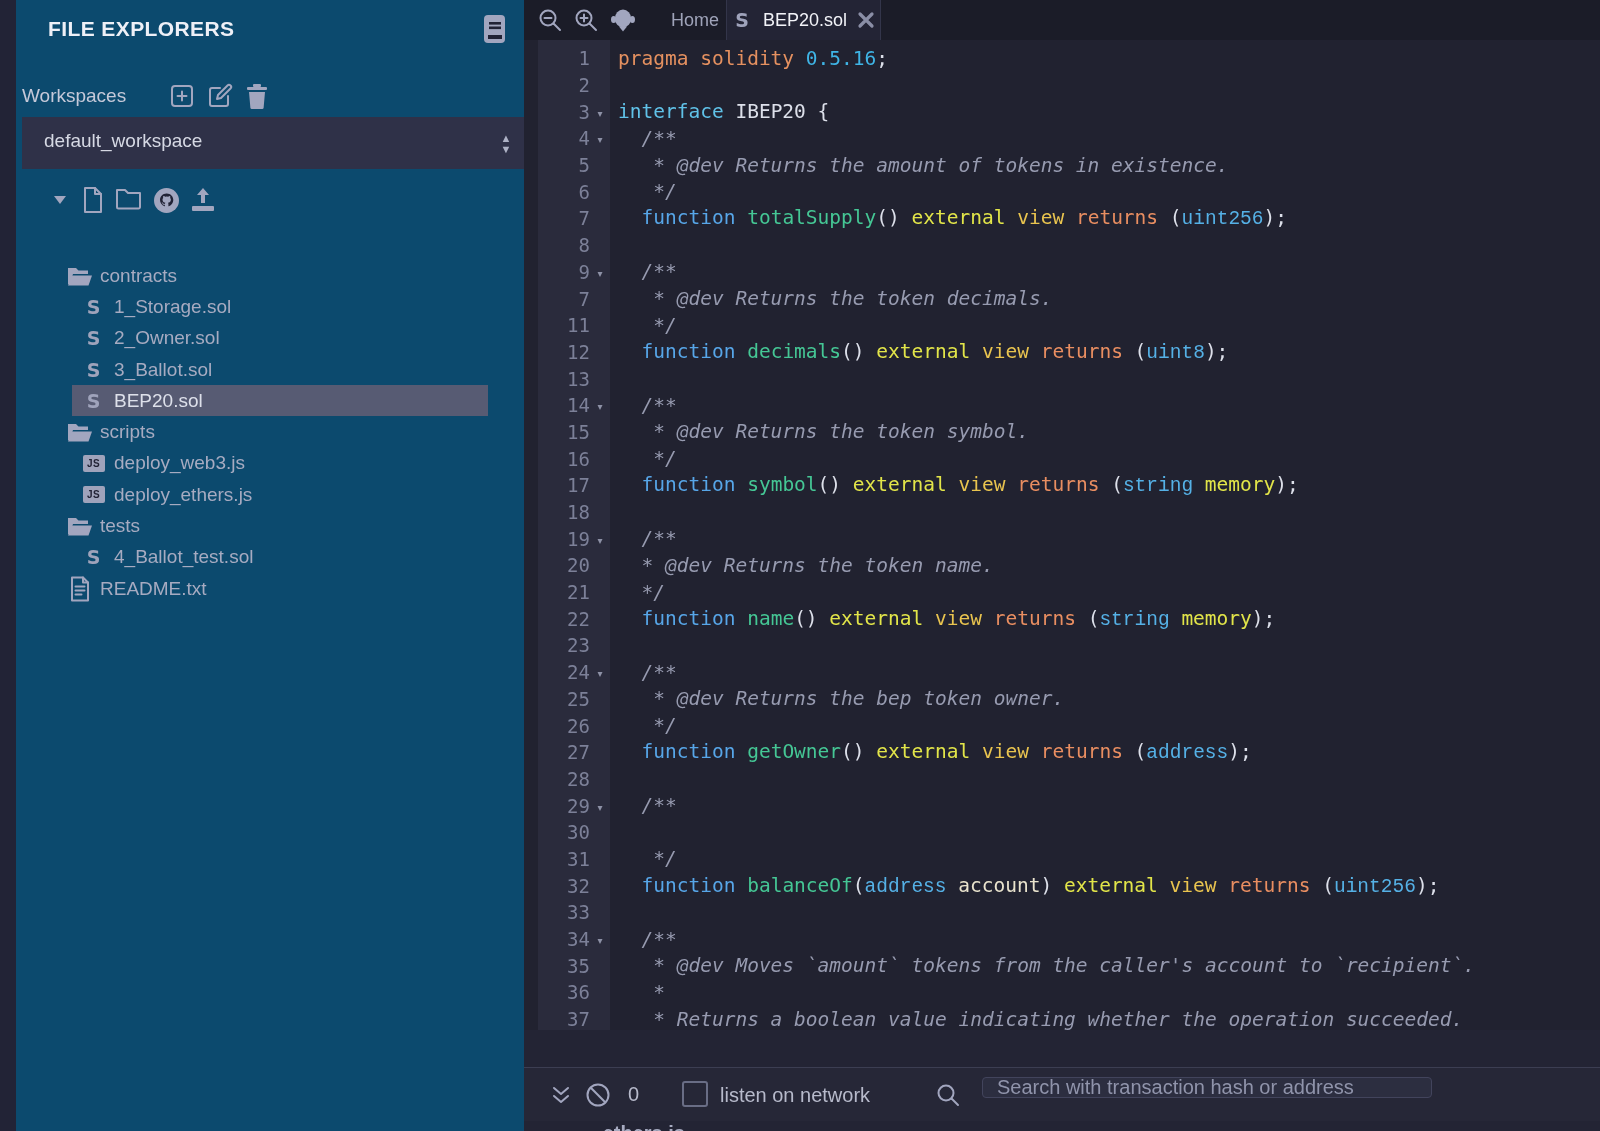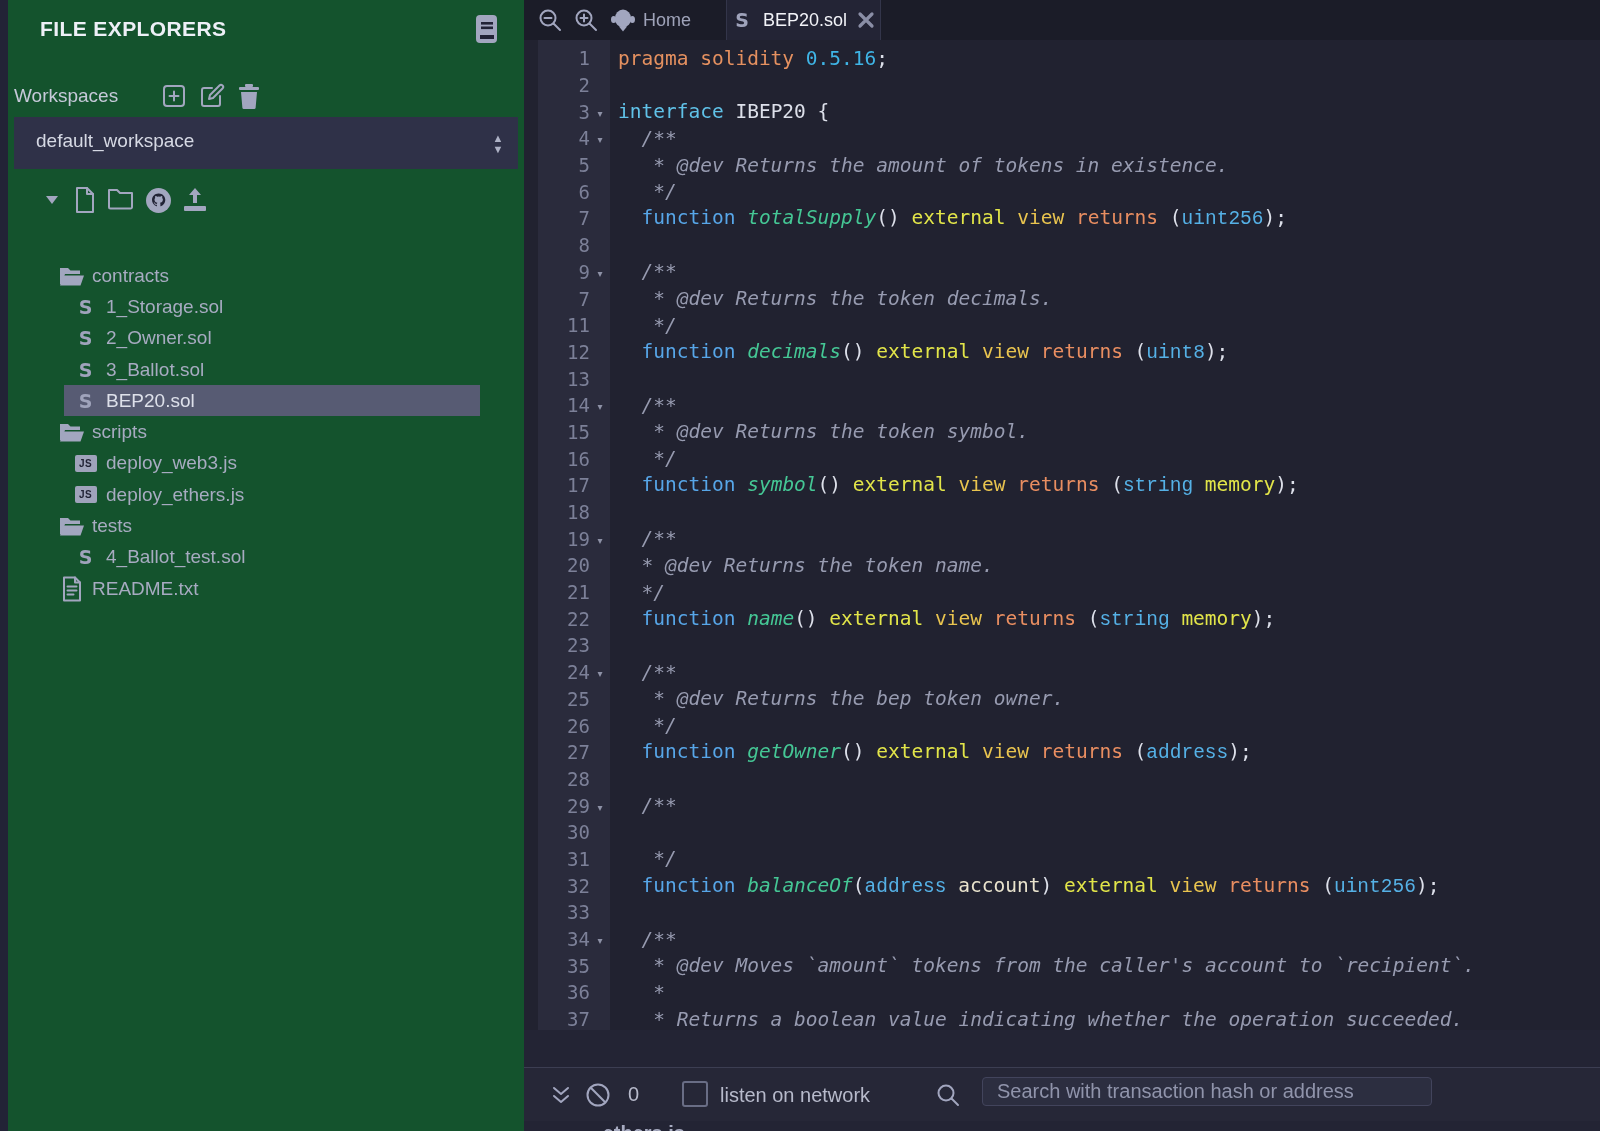--- a/index.html
+++ b/index.html
@@ -1,21 +1,21 @@
 <!DOCTYPE html>
 <html><head>
 <meta charset="utf-8">
 <style>
   * { margin:0; padding:0; box-sizing:border-box; }
   html,body { background:#15161f; }
   body { font-family:"Liberation Sans", sans-serif; }
   .app { position:relative; width:1600px; height:1131px; overflow:hidden; background:#222336; }
 
   
-  .sidebar { position:absolute; left:8px; top:0; width:522px; height:1131px; background:#14532d; border-right:2px solid #16171f; }
+  .sidebar { position:absolute; left:16px; top:0; width:522px; height:1131px; background:#0c4a6e; border-right:2px solid #16171f; }
   .panel-header { position:absolute; top:14px; left:0; width:100%; height:36px; }
   .panel-title { position:absolute; left:32px; top:3px; font-size:21px; font-weight:600; letter-spacing:.4px; color:#eef0f7; }
   .book-icon { position:absolute; right:28px; top:0px; width:28px; height:30px; }
 
   .ws-row { position:absolute; top:83px; left:0; width:100%; height:28px; }
   .ws-label { position:absolute; left:6px; top:2px; font-size:19px; color:#c6c9d9; }
   .ws-icon { position:absolute; top:0; width:26px; height:26px; cursor:pointer; }
   .ws-add { left:153px; } .ws-edit { left:191px; } .ws-del { left:229px; }
 
   .ws-select { position:absolute; top:117px; left:6px; width:504px; height:52px; background:#2f3148; cursor:pointer; }
@@ -43,58 +43,58 @@
   .sol-glyph { font-family:"DejaVu Sans", sans-serif; font-weight:bold; font-size:19px; color:#9fa3bb; transform:scaleY(1.05); }
   .js-badge { width:22px; height:17px; background:#9fa3bb; border-radius:2px; color:#222336; font-size:10px; font-weight:bold; display:flex; align-items:center; justify-content:center; letter-spacing:.5px; }
 
   
   .editor-col { position:absolute; left:524px; top:0; width:1076px; height:1131px; background:#212230; }
 
   .tabbar { position:absolute; left:0; top:0; width:100%; height:40px; background:#1b1c28; }
   .zoom-icon { position:absolute; top:8px; width:24px; height:24px; cursor:pointer; }
   .zoom-out { left:14px; } .zoom-in { left:50px; }
   .tab { position:absolute; top:0; height:40px; display:flex; align-items:center; cursor:pointer; }
-  .tab-home { left:84px; width:118px; }
+  .tab-home { left:84px; width:118px;gap:28px; }
   .tab-active { left:202px; width:155px; background:#232435; border-left:1px solid #33354a; border-right:1px solid #33354a; }
   .tab .t-icon { width:26px; height:26px; display:flex; align-items:center; justify-content:center; margin-left:2px; }
   .tab-home .t-label { font-size:18px; color:#9fa3b9; margin-left:7px; }
   .tab-active .t-label { font-size:18px; color:#f2f3f8; margin-left:8px; }
   .tab-close { margin-left:10px; width:18px; height:18px; }
 
   .editor { position:absolute; left:0; top:40px; width:100%; height:990px; overflow:hidden; }
   .gutter-bg { position:absolute; left:14px; top:0; width:72px; height:100%; background:#2a2b3c; }
   .code-lines { position:absolute; left:0; top:5px; width:100%; }
   .cl { height:26.7px; display:flex; align-items:center; position:relative; }
   .ln { width:66px; text-align:right; font-family:"DejaVu Sans Mono", monospace; font-size:19px; color:#7c8098; flex:0 0 66px; }
   .fold { width:20px; flex:0 0 20px; text-align:center; font-size:10px; color:#8d91a6; padding-top:3px; }
   .ct { font-family:"DejaVu Sans Mono", monospace; font-size:19.5px; white-space:pre; padding-left:8px; }
   .tk-p { color:#dde0ea; }
   .tk-c { color:#979bb0; font-style:italic; }
   .tk-o { color:#e59160; }
   .tk-n { color:#3fb5e6; }
   .tk-i { color:#60c2e8; }
   .tk-f { color:#57a6e8; }
-  .tk-g { color:#45c795;font-style:italic; }
+  .tk-g { color:#45c795; }
   .tk-y { color:#e2e549; }
   .tk-v { color:#e9c44f; }
   .tk-r { color:#e98e61; }
   .tk-t { color:#55b1e6;font-family:Liberation Mono, monospace; }
   .tk-a { color:#e9e3cd; }
 
   
   .terminal { position:absolute; left:0; top:1030px; width:100%; height:101px; background:#232434; }
   .term-bar { position:absolute; left:0; top:37px; width:100%; height:54px; background:#262737; border-top:1px solid #3c3e52; }
   .tb-icon { position:absolute; cursor:pointer; }
   .tb-expand { left:26px; top:14px; width:22px; height:26px; }
   .tb-clear { left:61px; top:14px; width:26px; height:26px; }
   .tb-count { position:absolute; left:104px; top:15px; font-size:20px; color:#b7bacb; }
   .tb-checkbox { position:absolute; left:158px; top:13px; width:26px; height:26px; border:2px solid #696d85; border-radius:3px; background:transparent; cursor:pointer; }
   .tb-listen { position:absolute; left:196px; top:16px; font-size:20px; color:#b7bacb; }
   .tb-search-icon { left:411px; top:14px; width:26px; height:26px; }
-  .term-search { position:absolute; left:458px; top:9px; width:450px; height:29px; background:#2c2e40; border:1px solid #42445c; border-radius:4px; padding:0 14px; font-size:20px; font-family:"Liberation Sans", sans-serif; color:#d6d9e4; outline:none; }
+  .term-search { position:absolute; left:458px; top:9px; width:450px; height:21px; background:#2c2e40; border:1px solid #42445c; border-radius:4px; padding:0 14px; font-size:20px; font-family:"Liberation Sans", sans-serif; color:#d6d9e4; outline:none; }
   .term-search::placeholder { color:#9094ab; }
   .term-content { position:absolute; left:0; top:91px; width:100%; height:10px; overflow:hidden; }
   .term-line { position:absolute; left:60px; top:1px; font-size:20px; font-weight:bold; color:#a7abc1; }
   .term-line .caret { display:inline-block; margin-right:12px; color:#8d91a6; }
 
   svg .st { stroke:#a2a6bf; fill:none; stroke-width:2; stroke-linecap:round; stroke-linejoin:round; }
   svg .fl { fill:#a2a6bf; stroke:none; }
 </style>
 </head>
 <body>

